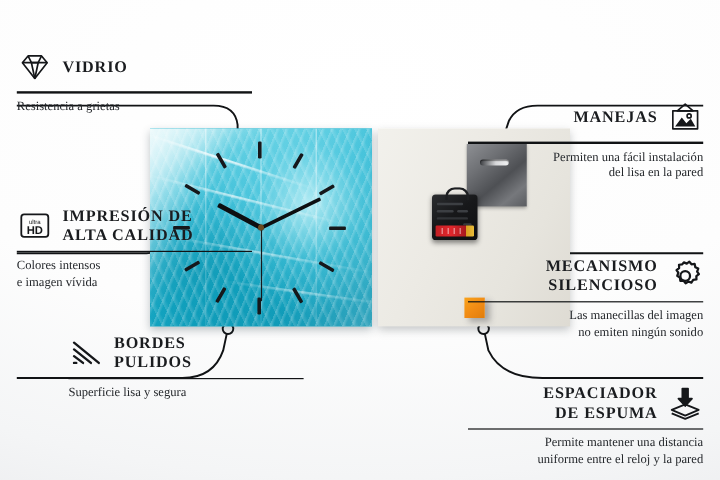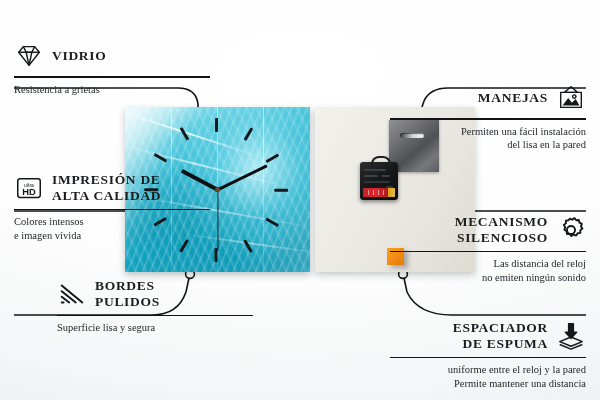--- a/index.html
+++ b/index.html
@@ -277,39 +277,39 @@
           <circle cx="16" cy="16" r="4.3"></circle>
         </g>
       </svg>
       <div class="ftitle">
         <div>MECANISMO</div>
         <div>SILENCIOSO</div>
       </div>
     </div>
     <div class="frule"></div>
     <div class="fdesc">
-      <div>Las distancia del reloj</div>
+      <div>Las manecillas del imagen</div>
       <div>no emiten ningún sonido</div>
     </div>
   </div>
 
   <div class="feature right" style="left:390px;top:278px;">
     <div class="fhead">
       <svg class="ficon" viewBox="0 0 32 32">
         <g fill="none" stroke="#15171a" stroke-width="1.6" stroke-linejoin="round">
           <path d="M13.5 3 L13.5 12 L10 12 L16 18.5 L22 12 L18.5 12 L18.5 3 Z" fill="#15171a"></path>
           <path d="M16 17 L28 22 L16 27 L4 22 Z"></path>
           <path d="M4 25 L16 30 L28 25"></path>
         </g>
       </svg>
       <div class="ftitle">
         <div>ESPACIADOR</div>
         <div>DE ESPUMA</div>
       </div>
     </div>
     <div class="frule"></div>
     <div class="fdesc">
+      <div>Permite mantener una distancia</div>
       <div>uniforme entre el reloj y la pared</div>
-      <div>Permite mantener una distancia</div>
     </div>
   </div>
 
 </div>
 
 </body></html>

